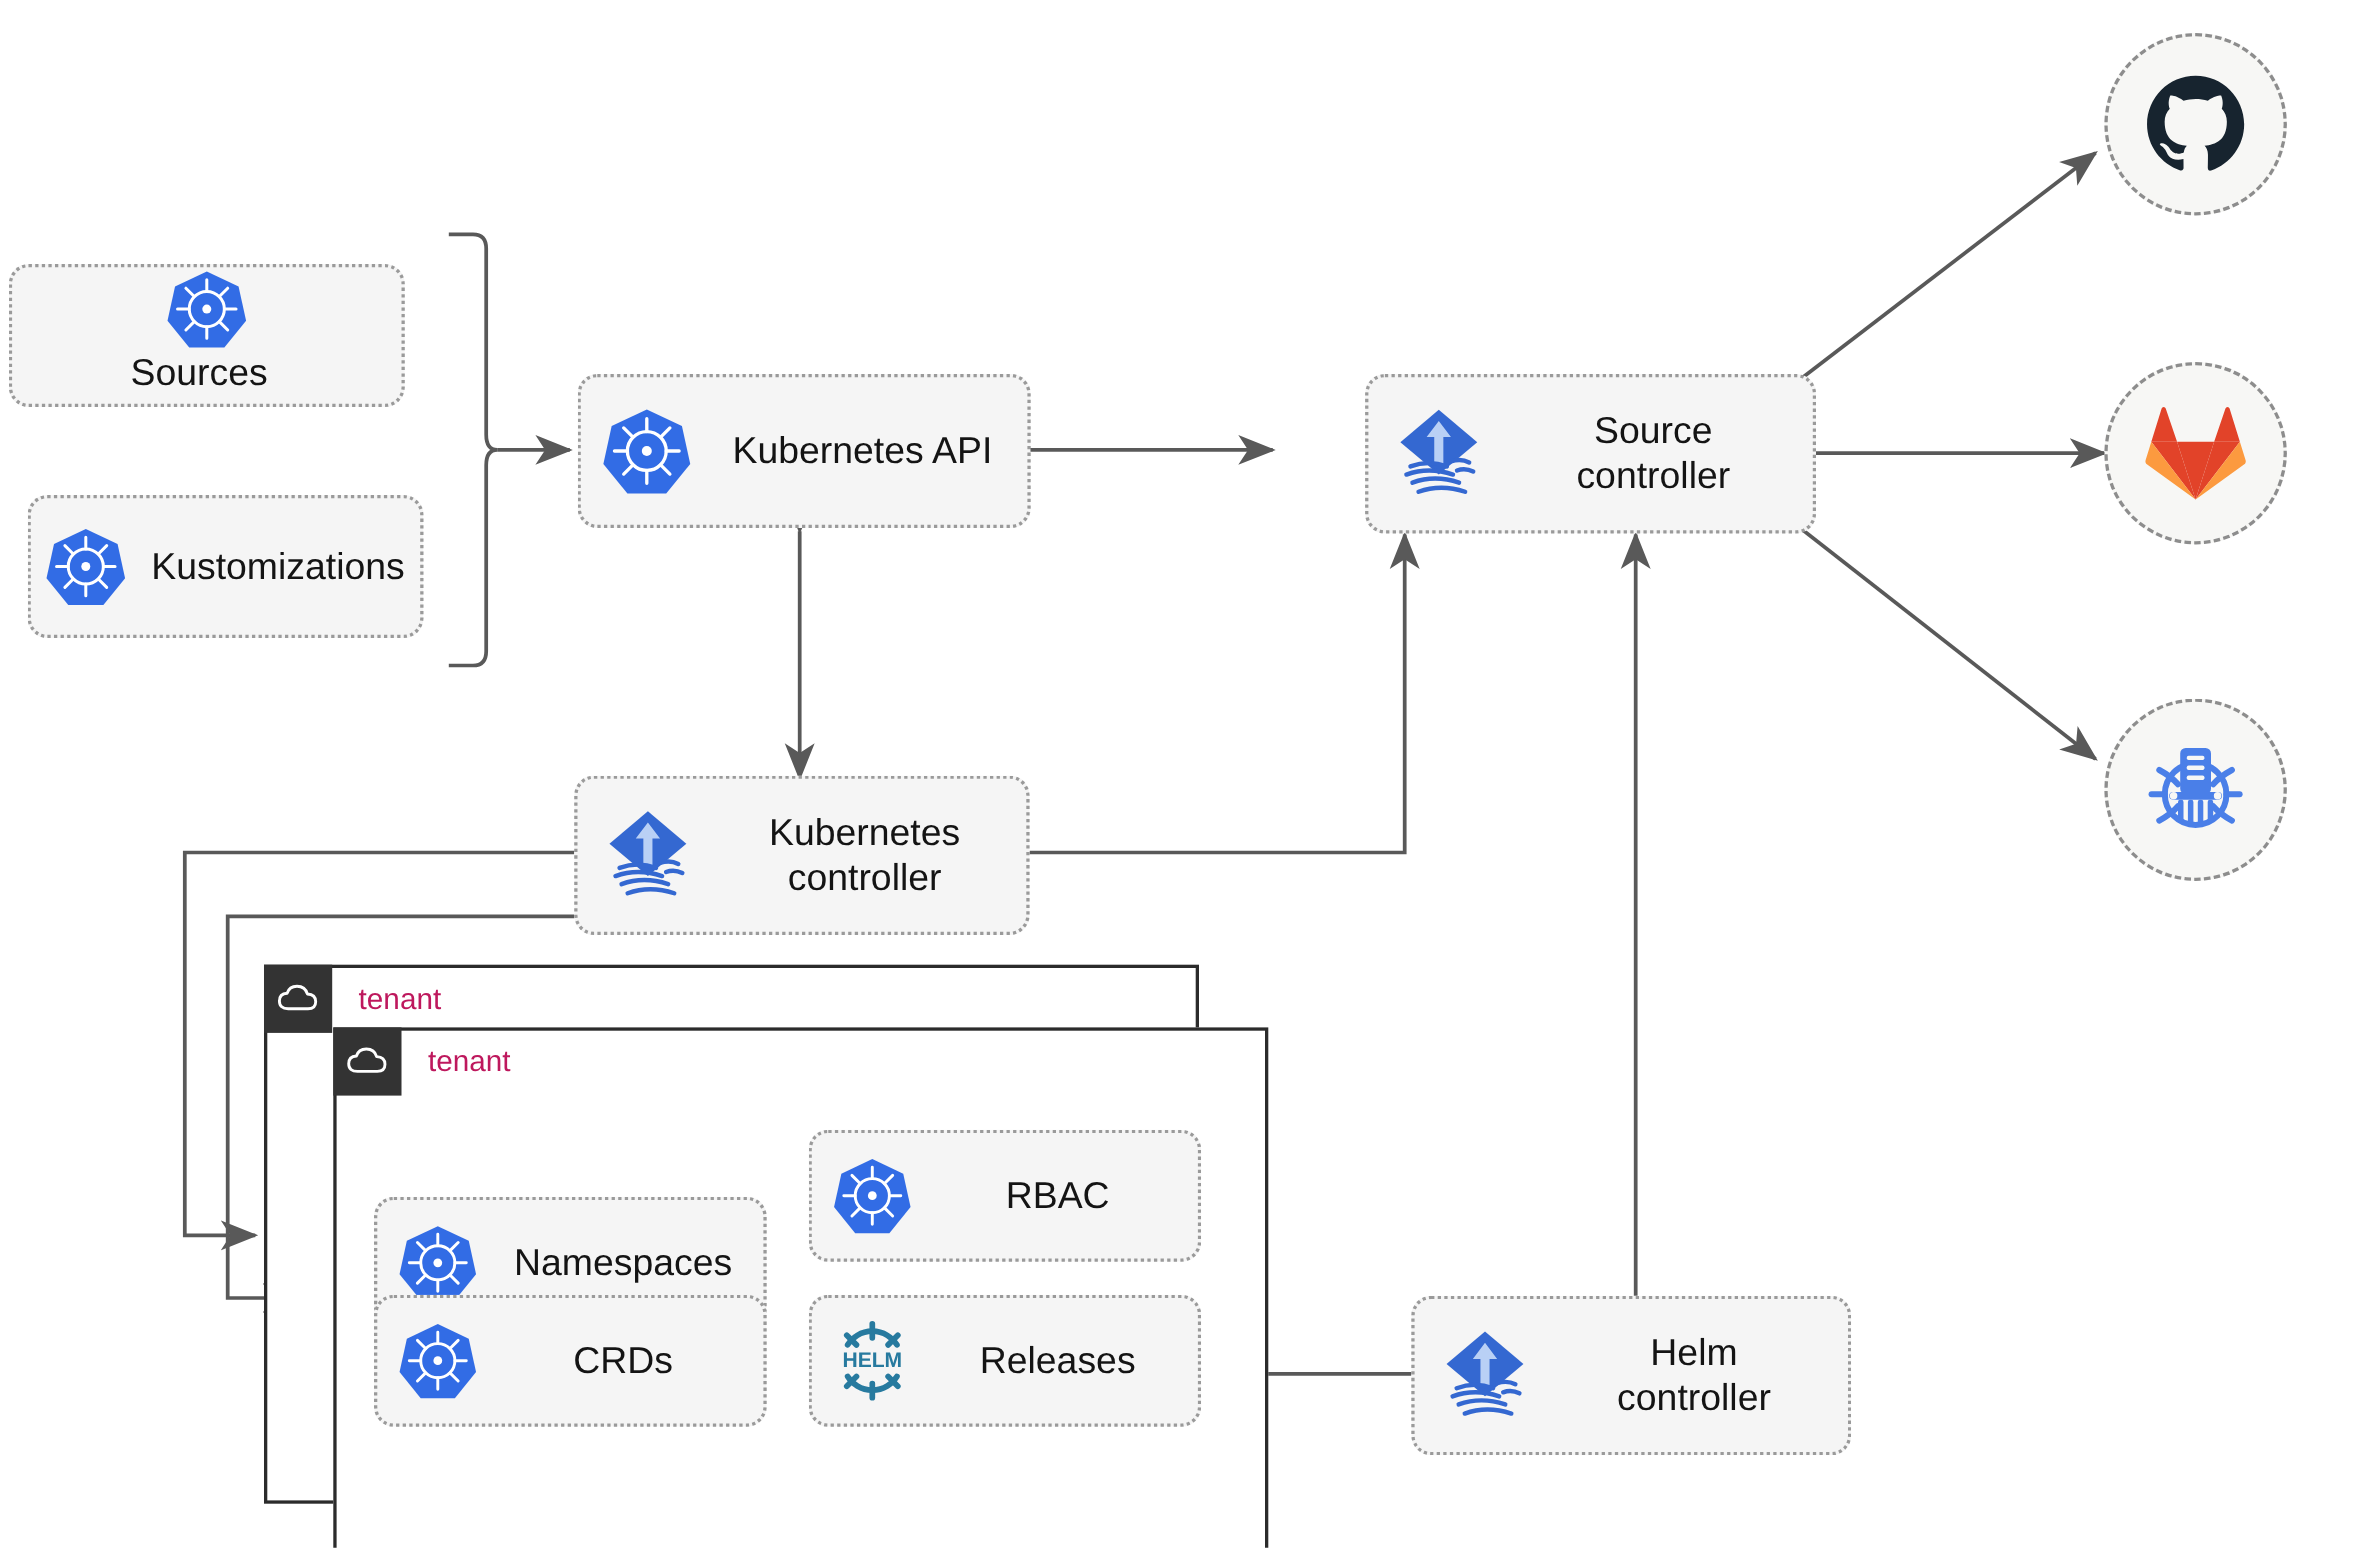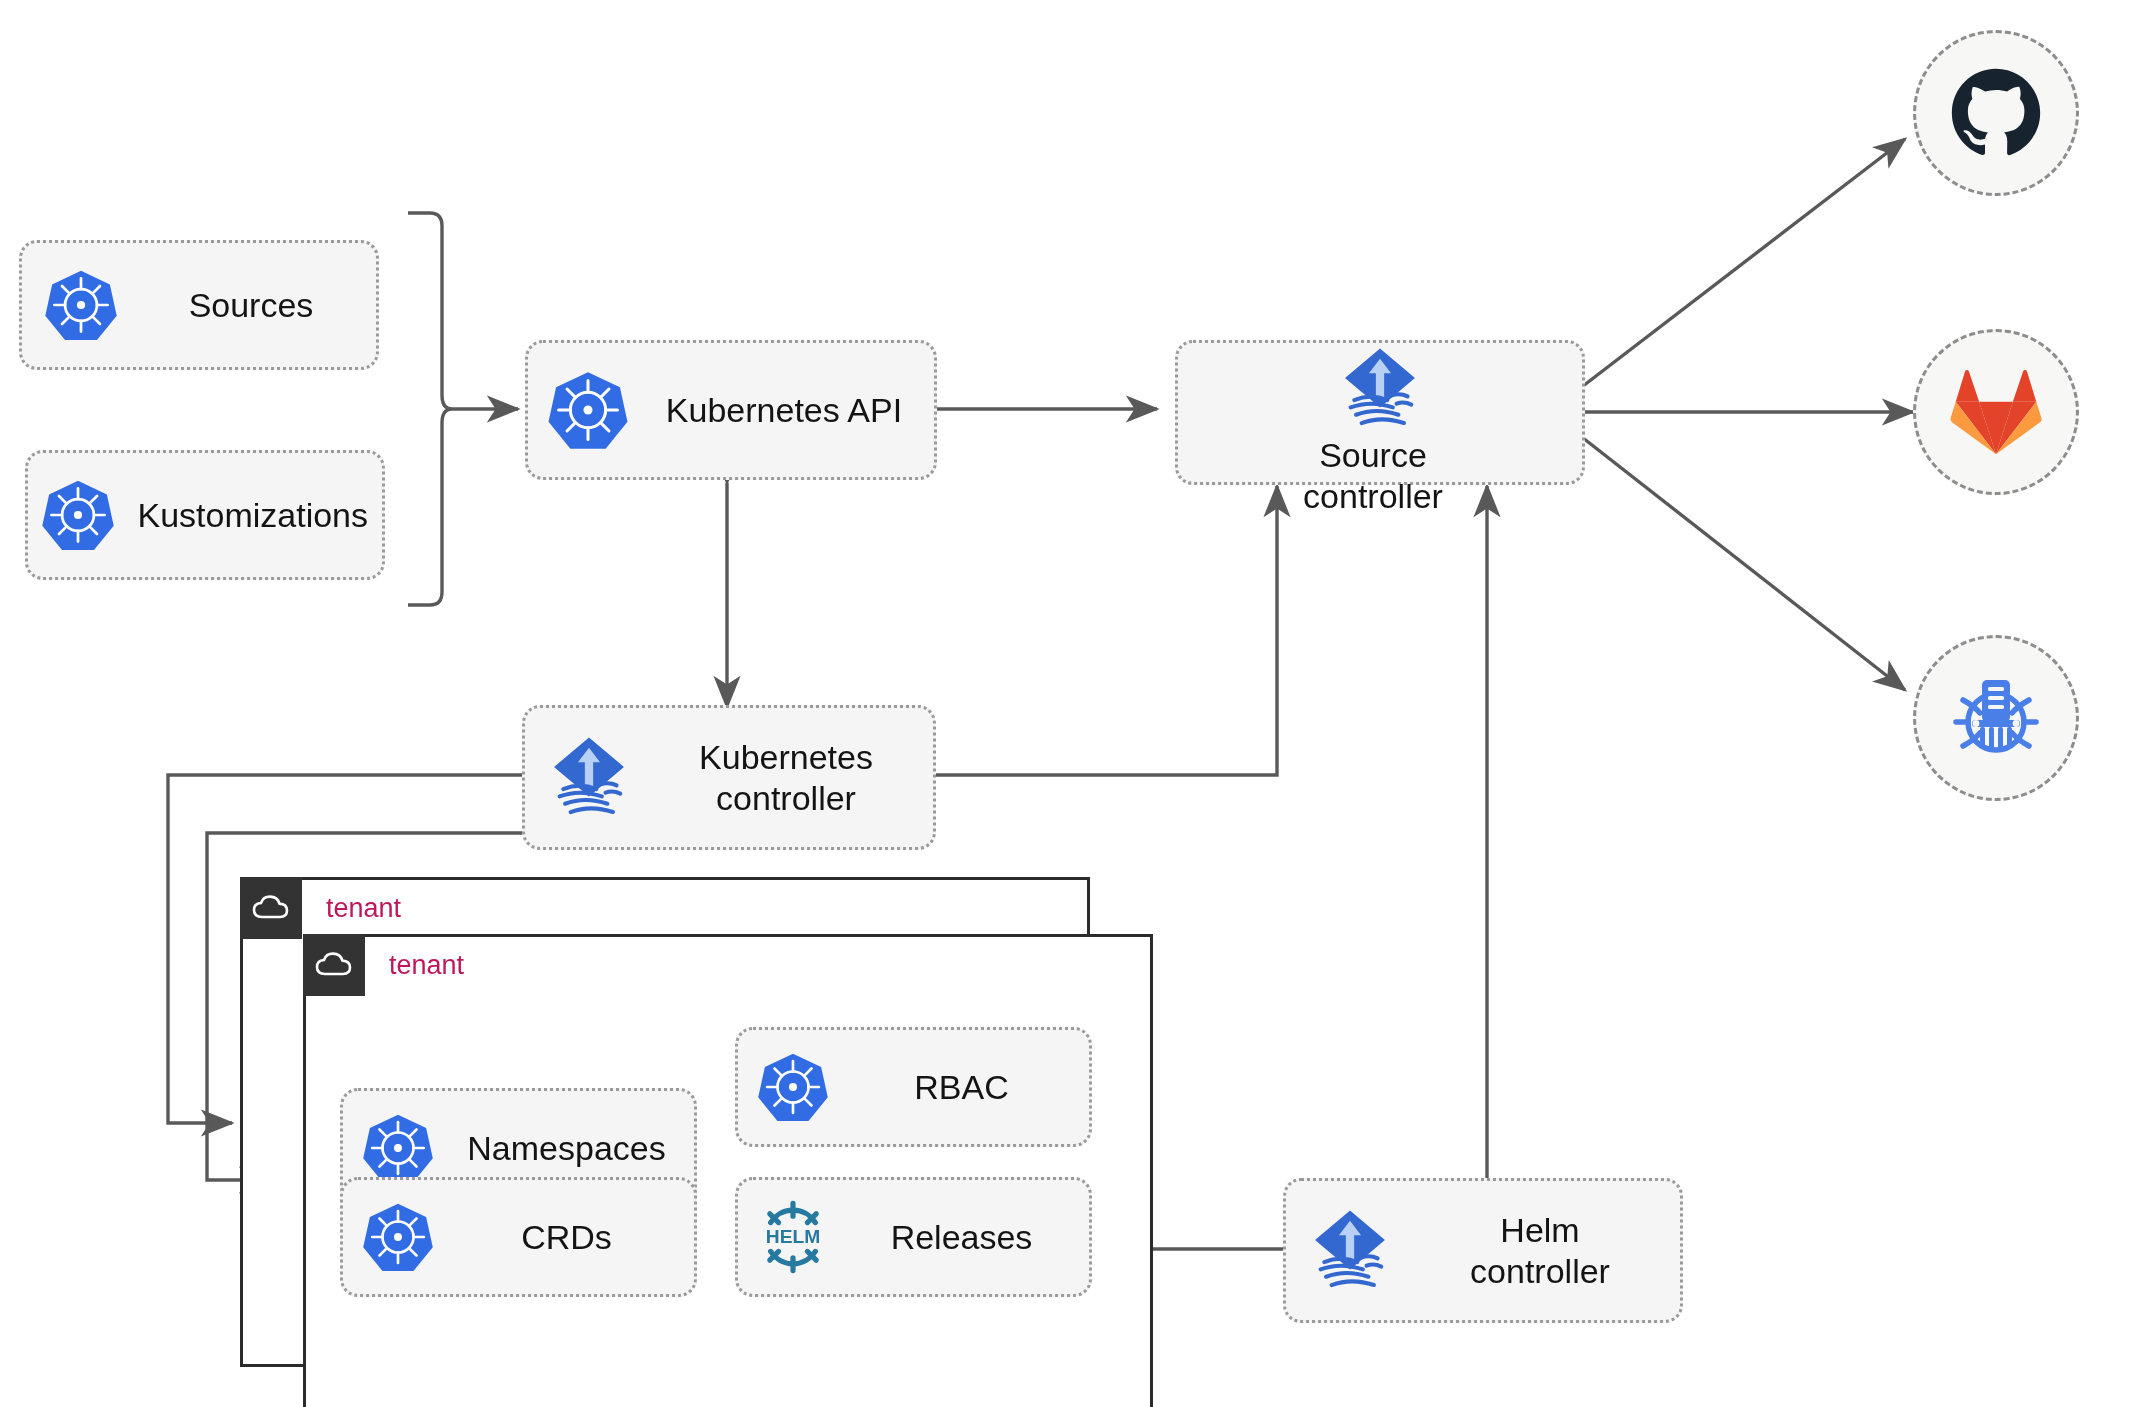--- a/index.html
+++ b/index.html
@@ -175,21 +175,21 @@
           <path d="M22 32 A33 33 0 0 1 78 32"></path>
           <path d="M22 68 A33 33 0 0 0 78 68"></path>
         </g>
         <rect x="8" y="40" width="84" height="21" fill="#f5f5f5"></rect>
         <text x="50" y="57" font-family="Liberation Sans, sans-serif" font-size="24" font-weight="bold" fill="#277a9f" text-anchor="middle">HELM</text>
       </svg>
     </div>
     <div class="lbl">Releases</div>
   </div>
 
-  <div class="node" style="left:19px;top:240px;width:360px;height:130px;">
+  <div class="node" style="left:8px;top:240px;width:360px;height:130px;flex-direction:column;">
     <div class="ico" style="width:118px;">
       <svg width="76" height="76" viewBox="0 0 100 100" aria-hidden="true">
         <path d="M50 5 L88 23 L97 64 L71 96 L29 96 L3 64 L12 23 Z" fill="#326ce5"></path>
         <g fill="none" stroke="#ffffff" stroke-width="3.6" stroke-linecap="round">
           <circle cx="50" cy="50" r="21"></circle>
           <path d="M50 15 L50 29 M50 71 L50 85 M15 50 L29 50 M71 50 L85 50
                    M25 25 L35 35 M65 65 L75 75 M75 25 L65 35 M35 65 L25 75"></path>
         </g>
         <circle cx="50" cy="50" r="5.4" fill="#ffffff"></circle>
       </svg>
@@ -220,21 +220,21 @@
           <circle cx="50" cy="50" r="21"></circle>
           <path d="M50 15 L50 29 M50 71 L50 85 M15 50 L29 50 M71 50 L85 50
                    M25 25 L35 35 M65 65 L75 75 M75 25 L65 35 M35 65 L25 75"></path>
         </g>
         <circle cx="50" cy="50" r="5.4" fill="#ffffff"></circle>
       </svg>
     </div>
     <div class="lbl">Kubernetes API</div>
   </div>
 
-  <div class="node two-line" style="left:1175px;top:340px;width:410px;height:145px;flex-direction:column;">
+  <div class="node two-line" style="left:1241px;top:340px;width:410px;height:145px;">
     <div class="ico" style="width:128px;">
       <svg width="92" height="92" viewBox="0 0 100 100" aria-hidden="true">
         <path d="M50 6 L88 38 L50 70 L12 38 Z" fill="#3468d1"></path>
         <path d="M50 17 L62 33 L54.5 33 L54.5 60 L45.5 60 L45.5 33 L38 33 Z" fill="#b9d0f5"></path>
         <g stroke="#3468d1" stroke-width="4.4" fill="none" stroke-linecap="round">
           <path d="M22 62 Q40 55 58 62"></path>
           <path d="M18 70 Q40 62 64 70"></path>
           <path d="M24 78 Q46 70 70 78"></path>
           <path d="M30 87 Q52 79 76 87"></path>
           <path d="M62 57 Q72 54 80 58"></path>

